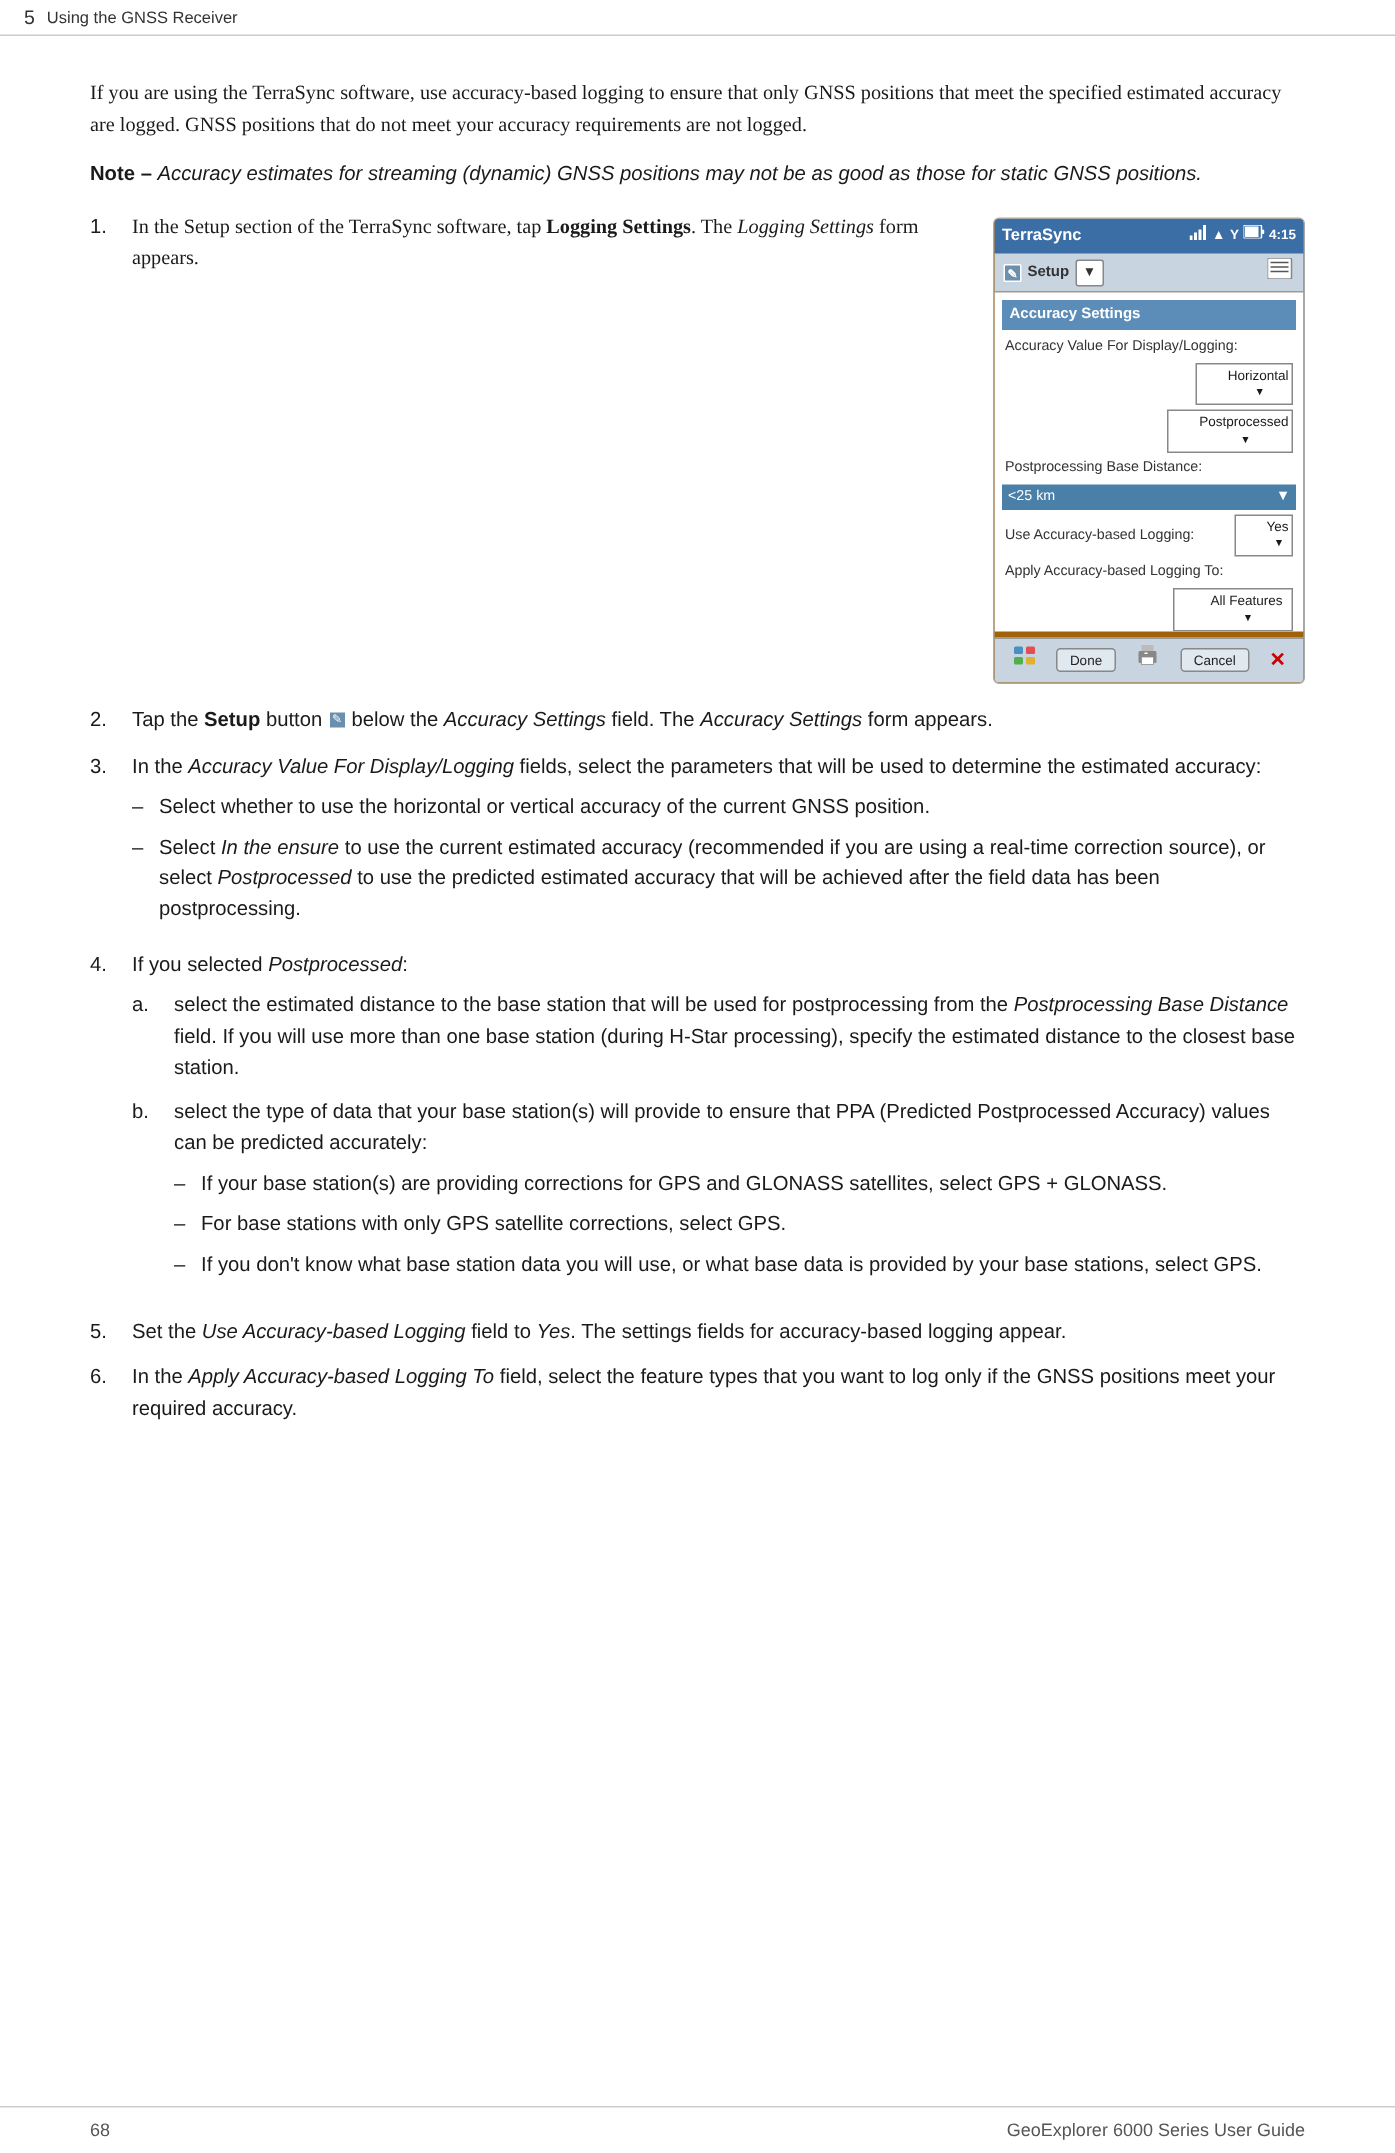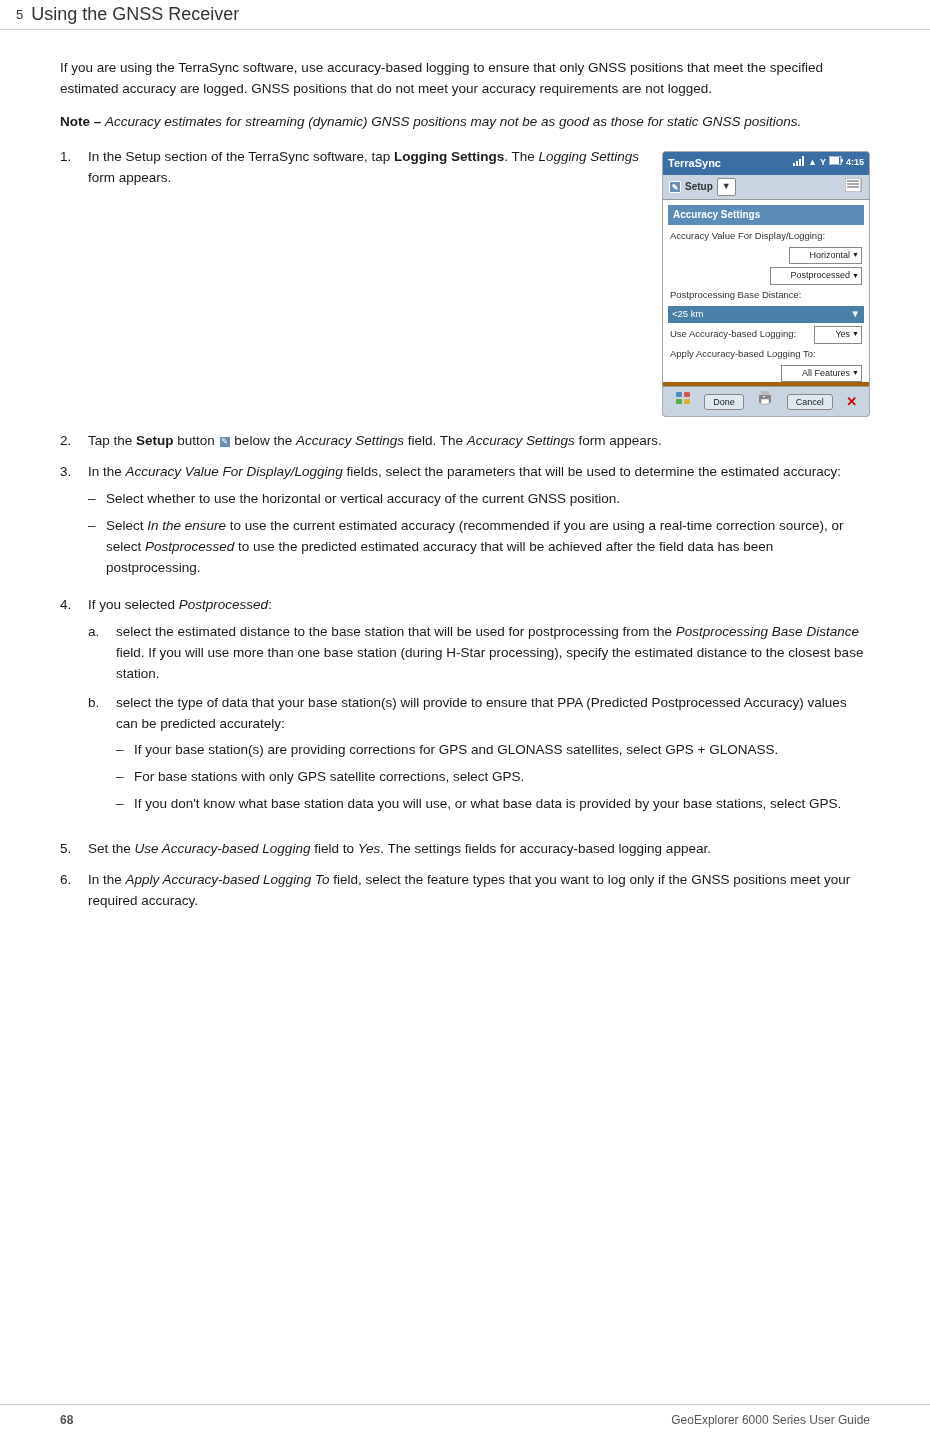--- a/index.html
+++ b/index.html
@@ -29,21 +29,21 @@
       font-size: 12px;
       color: #555;
     }
     .top-bar-number {
       font-size: 13px;
       color: #333;
       margin-right: 8px;
       font-weight: normal;
     }
     .top-bar-title {
-      font-size: 18px;
+      font-size: 11px;
       color: #333;
     }
 
     
     .main-content {
       padding: 28px 60px 40px 60px;
     }
 
     
     .section-heading {
@@ -53,20 +53,21 @@
       margin-bottom: 16px;
       line-height: 1.3;
     }
 
     
     .body-para {
       font-size: 13.5px;
       line-height: 1.55;
       margin-bottom: 12px;
       color: #1a1a1a;
+      font-family: Liberation Serif, serif;
     }
 
     .note-para {
       font-size: 13.5px;
       font-style: italic;
       line-height: 1.55;
       margin-bottom: 14px;
       color: #1a1a1a;
     }
 
@@ -183,20 +184,21 @@
 
     .device-dropdown {
       background: white;
       border: 1px solid #888;
       padding: 1px 2px 1px 20px;
       font-size: 9px;
       display: flex;
       align-items: center;
       justify-content: space-between;
       min-width: 64px;
+      flex-direction: column;
     }
 
     .device-dropdown-arrow {
       margin-left: 2px;
       font-size: 7px;
     }
 
     .device-row-highlight {
       background: #4a7fa8;
       color: white;
@@ -329,21 +331,21 @@
       display: flex;
       align-items: center;
       justify-content: space-between;
       padding: 8px 60px;
       border-top: 1px solid #cccccc;
       font-size: 12px;
       color: #555;
     }
 
     .footer-left {
-      font-weight: bold;
+      font-weight: normal;
     }
 
     .footer-right {
       color: #555;
     }
 
     .device-setup-icon {
       display: inline-block;
       width: 12px;
       height: 12px;

